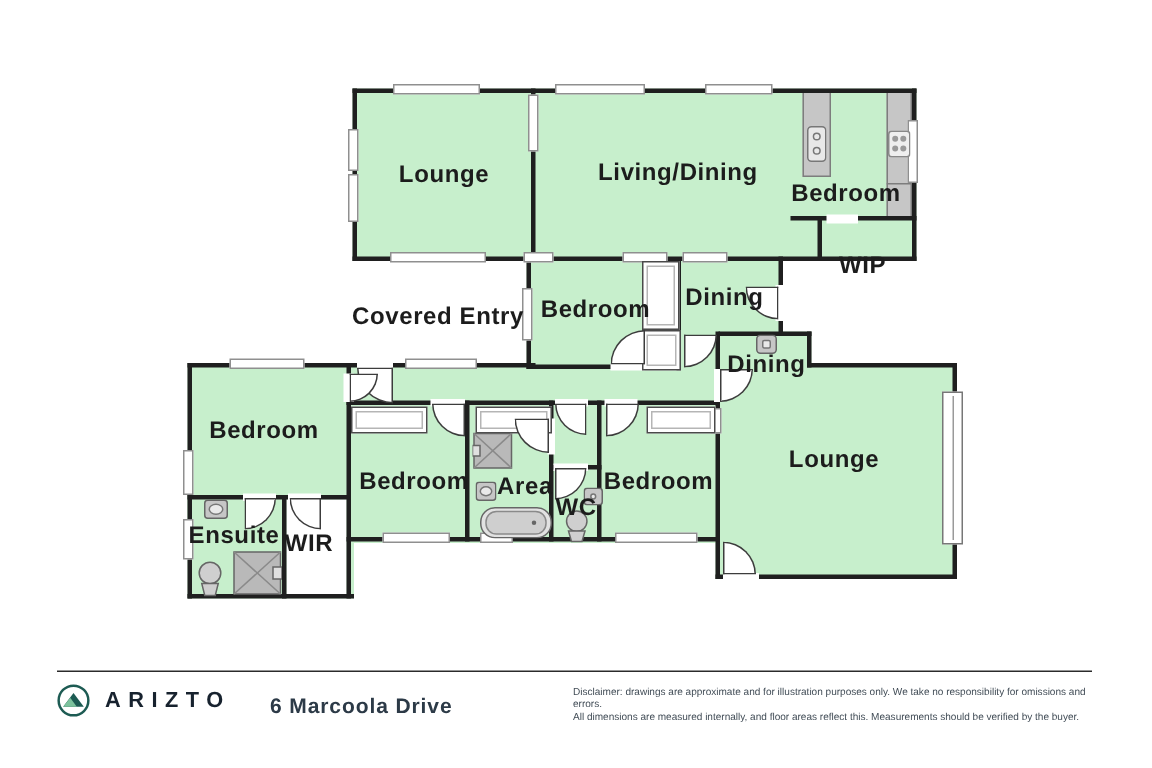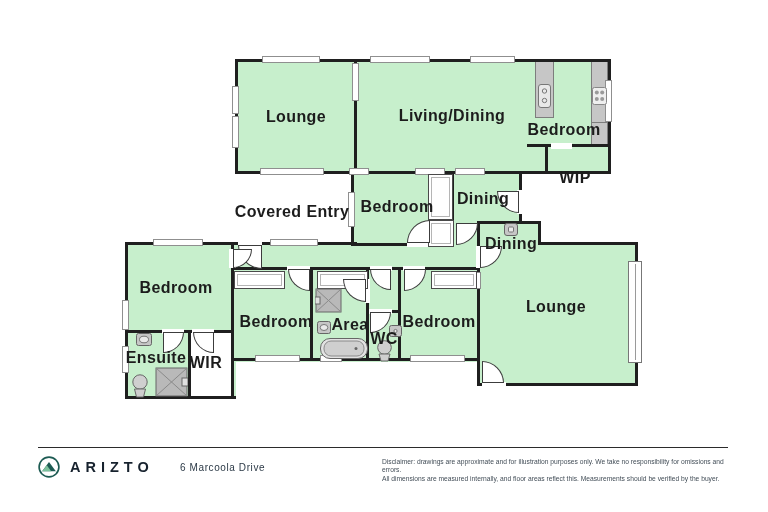--- a/index.html
+++ b/index.html
@@ -17,21 +17,21 @@
   .ctr {position:absolute;background:#c6c6c6;border:1px solid #7d7d7d;box-sizing:border-box;}
   .fx  {position:absolute;}
   .lbl {position:absolute;transform:translate(-50%,-50%);font-weight:bold;font-size:16px;
         color:#1c1c1c;letter-spacing:.4px;white-space:nowrap;z-index:30;}
   .wht {position:absolute;background:#ffffff;}
   .gdoor{position:absolute;background:#fff;border:1.2px solid #777;box-sizing:border-box;}
   .gline{position:absolute;left:50%;top:2px;bottom:2px;width:1px;background:#9a9a9a;}
   
   .rule{position:absolute;background:#2b2b2b;}
   .brand{position:absolute;font-weight:bold;font-size:14.5px;letter-spacing:5px;color:#17222e;}
-  .addr{position:absolute;font-weight:normal;font-size:10px;letter-spacing:.6px;color:#2c3a47;}
+  .addr{position:absolute;font-weight:bold;font-size:14px;letter-spacing:.6px;color:#2c3a47;}
   .disc{position:absolute;font-size:6.7px;line-height:1.25;color:#424d57;width:350px;}
 </style>
 </head>
 <body>
 
 <div id="screen">
 
   <div class="g" style="left:235px;top:59px;width:376px;height:115px"></div>
   <div class="g" style="left:351px;top:171px;width:171px;height:77px"></div>
   <div class="g" style="left:477px;top:221px;width:64px;height:27px"></div>

